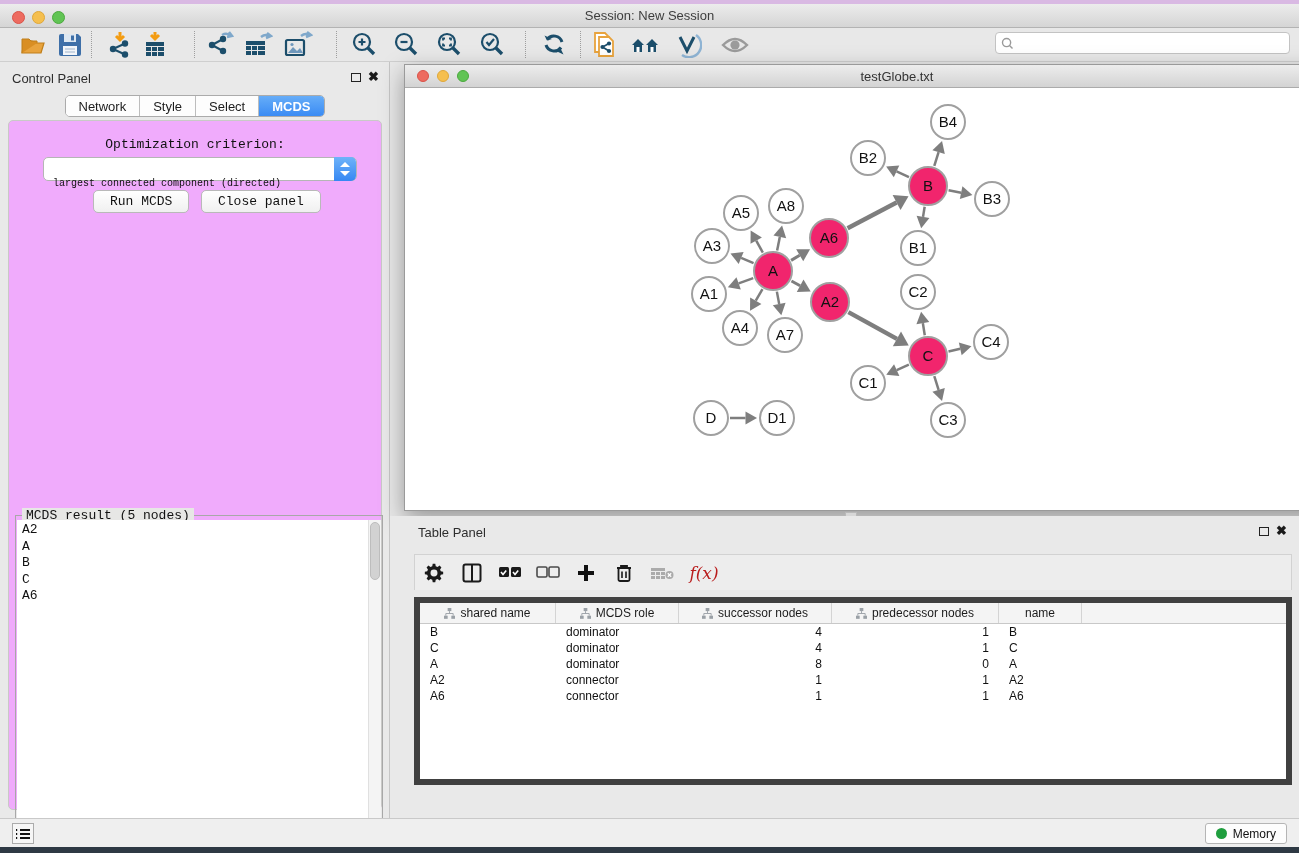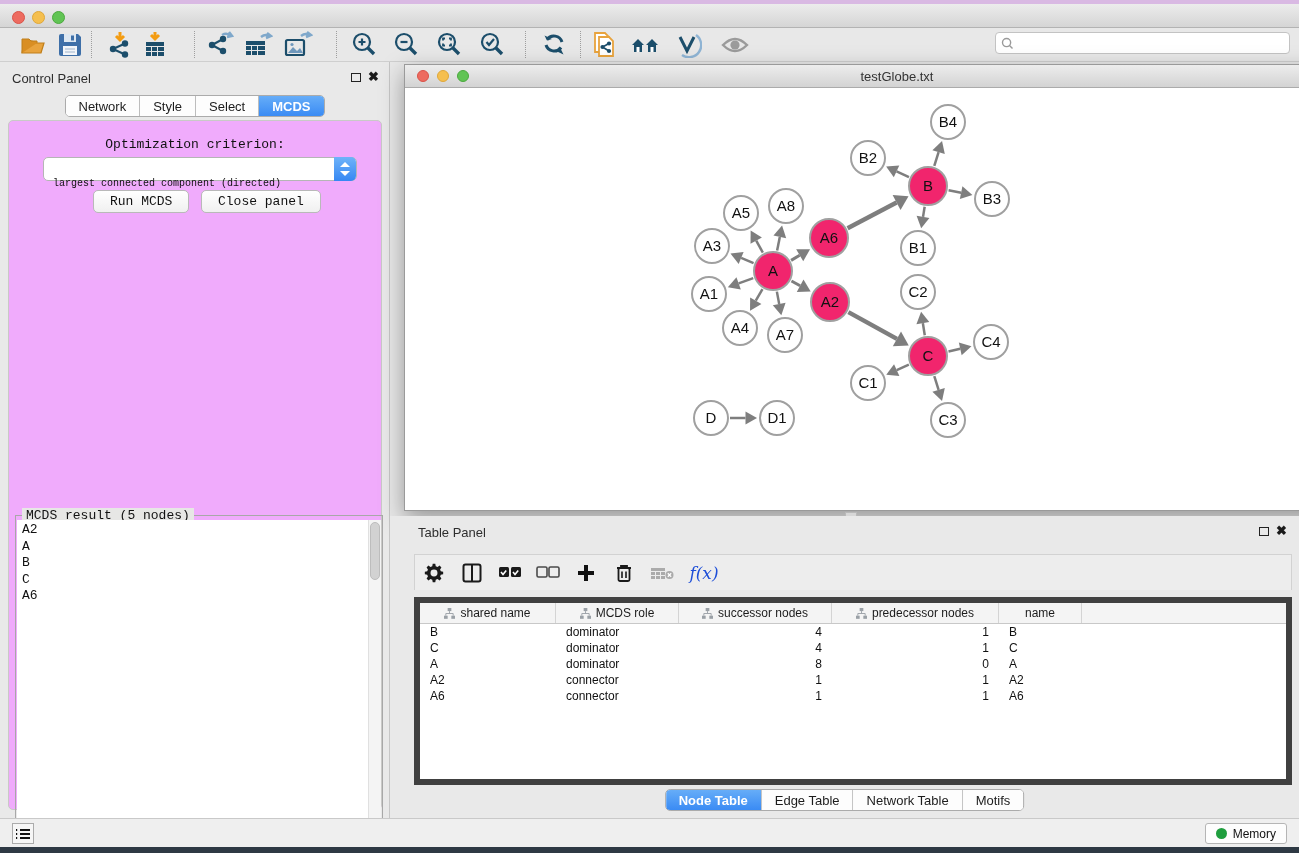--- a/index.html
+++ b/index.html
@@ -95,21 +95,21 @@
   .divider-handle { position:absolute; left:845px; top:512px; width:12px; height:5px; background:#D7D7D7;
     border:1px solid #B9B9B9; }
 
   
   .table-panel { position:absolute; left:390px; top:516px; width:909px; height:302px; background:#E9E9E9; }
   .tp-title { position:absolute; left:28px; top:9px; font-size:13px; color:#2E2E2E; }
   .tp-float { right:30px; } .tp-close { right:12px; }
   .tp-toolbar { position:absolute; left:24px; top:38px; width:878px; height:36px; background:#EDEDED;
     border:1px solid #D2D2D2; border-bottom:none; display:flex; align-items:center; gap:0; }
   .tpi { width:38px; display:flex; justify-content:center; align-items:center; height:30px; }
-  .fx-label { font-family:"DejaVu Serif", serif; font-style:italic; font-size:17px; color:#1d4ed8; }
+  .fx-label { font-family:"DejaVu Serif", serif; font-style:italic; font-size:17px; color:#b91c1c; }
 
   .data-table { position:absolute; left:24px; top:81px; width:878px; height:188px; background:#FFF;
     border:6px solid #404040; overflow:hidden; }
   .dt-header { display:flex; height:21px; background:#F4F4F4; border-bottom:1px solid #C8C8C8; }
   .dt-hcell { display:flex; align-items:center; justify-content:center; gap:5px; font-size:12px;
     color:#1C1C1C; border-right:1px solid #D4D4D4; overflow:hidden; }
   .dt-hcell .hicon { display:inline-flex; }
   .dt-row { display:flex; height:16px; }
   .dt-cell { font-size:12px; color:#111; padding:1px 10px 0 10px; overflow:hidden; white-space:nowrap; }
 
@@ -129,20 +129,21 @@
 <body>
 
 <div id="screen">
 
   <div class="top-strip"></div>
 
   <div class="titlebar">
     <span class="tl red"></span>
     <span class="tl yellow"></span>
     <span class="tl green"></span>
+    <div class="title">Session: New Session</div>
   </div>
 
   <div class="toolbar">
     <div class="tbi" style="left:18px">
       <svg width="28" height="24" viewBox="0 0 28 24">
           <path d="M2 20 L4 8 h8 l2 2 h10 l-3 10 Z" fill="#E8A33D" stroke="#C07F1A" stroke-width="1.2"></path>
           <path d="M2 20 L2 6 h7 l2 2 h6 v2" fill="#D98E23" stroke="#C07F1A" stroke-width="1"></path>
         </svg>
     </div>
     <div class="tbi" style="left:54px">
@@ -638,26 +639,20 @@
           <div class="dt-row">
             <div class="dt-cell" style="width: 136px; text-align: left;">A6</div>
             <div class="dt-cell" style="width: 123px; text-align: left;">connector</div>
             <div class="dt-cell" style="width: 153px; text-align: right;">1</div>
             <div class="dt-cell" style="width: 167px; text-align: right;">1</div>
             <div class="dt-cell" style="width: 83px; text-align: left;">A6</div>
           </div>
         </div>
     </div>
 
-    <div class="seg-control tp-tabs" id="tp-tabs">
-        <div class="seg selected">Node Table</div>
-        <div class="seg">Edge Table</div>
-        <div class="seg">Network Table</div>
-        <div class="seg">Motifs</div>
-      </div>
   </div>
 
   <div class="statusbar">
     <div class="list-btn">
       <svg width="14" height="12" viewBox="0 0 14 12">
           <g stroke="#111" stroke-width="2">
             <line x1="0" y1="2" x2="2" y2="2" stroke-dasharray="1.2,0.8"></line>
             <line x1="4" y1="2" x2="14" y2="2"></line>
             <line x1="0" y1="6" x2="2" y2="6" stroke-dasharray="1.2,0.8"></line>
             <line x1="4" y1="6" x2="14" y2="6"></line>

